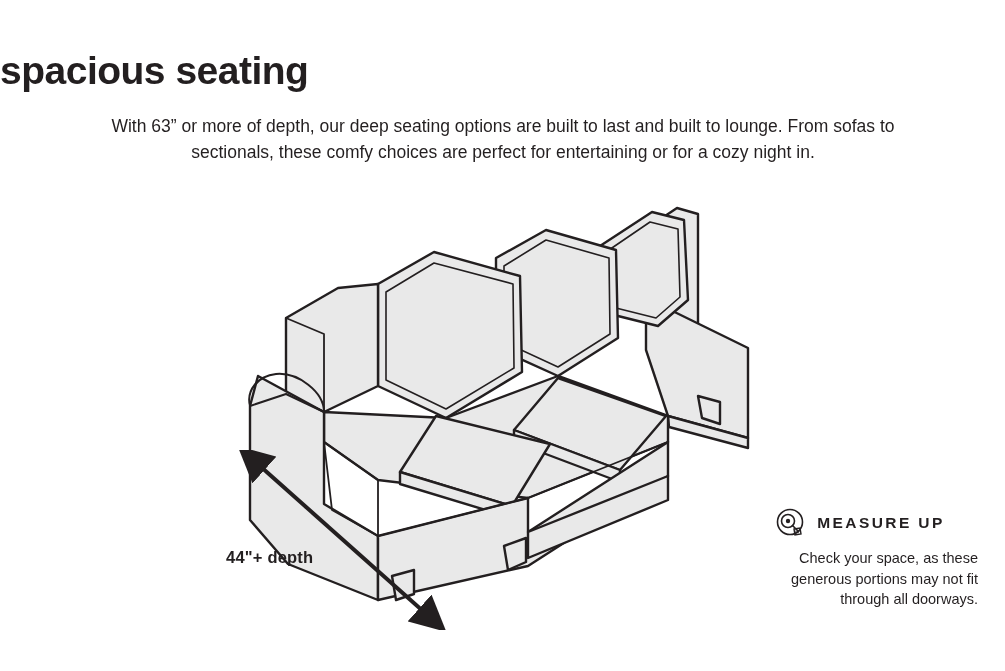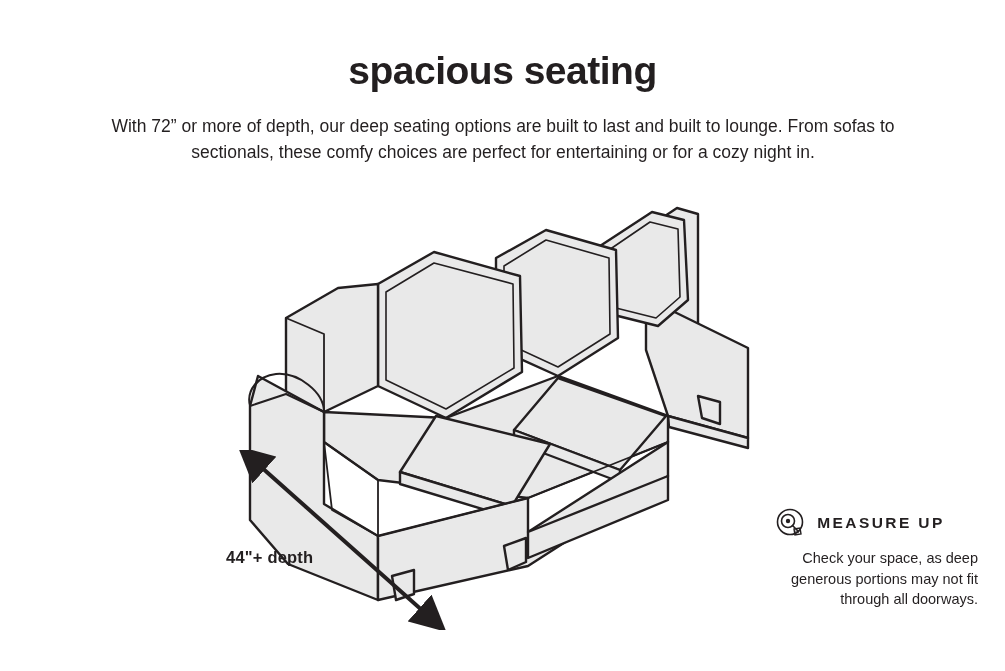--- a/index.html
+++ b/index.html
@@ -21,21 +21,20 @@
     height: 671px;
     background: #ffffff;
   }
 
   
   .headline {
     position: absolute;
     top: 50px;
     left: 0;
     width: 1005px;
-    text-align: center;
     font-size: 39px;
     font-weight: bold;
     letter-spacing: -0.5px;
     color: #231f20;
     line-height: 1.1;
   }
 
   .subcopy {
     position: absolute;
     top: 114px;
@@ -98,21 +97,21 @@
   }
   .tape-icon svg { display: block; }
 </style>
 </head>
 <body>
 
 <div class="page">
 
   <div class="headline">spacious seating</div>
 
-  <div class="subcopy">With 72” or more of depth, our deep seating options are built to last and built to lounge. From sofas to sectionals, these comfy choices are perfect for entertaining or for a cozy night in.</div>
+  <div class="subcopy">With 63” or more of depth, our deep seating options are built to last and built to lounge. From sofas to sectionals, these comfy choices are perfect for entertaining or for a cozy night in.</div>
 
   <div class="illustration">
     <svg width="560" height="440" viewBox="0 0 560 440" xmlns="http://www.w3.org/2000/svg">
       <g fill="#e9e9e9" stroke="#231f20" stroke-width="2.4" stroke-linejoin="round" stroke-linecap="round">
 
         <path d="M413,52 L449,28 L470,34 L470,150 L440,165 Z"></path>
 
         <path d="M418,118 L520,168 L520,258 L440,236 L418,170 Z"></path>
         <path d="M440,236 L520,258 L520,268 L441,247 Z"></path>
 
@@ -178,16 +177,16 @@
           <circle cx="15" cy="14" r="12.5" fill="none" stroke="#231f20" stroke-width="1.6"></circle>
           <circle cx="13" cy="13" r="6.5" fill="none" stroke="#231f20" stroke-width="1.6"></circle>
           <circle cx="13" cy="13" r="2.2" fill="#231f20"></circle>
           <path d="M17,17 L24,24" stroke="#231f20" stroke-width="1.6"></path>
           <path d="M19,21 L25,20 L26,26 L20,27 Z" fill="none" stroke="#231f20" stroke-width="1.4"></path>
           <path d="M21,22.5 L21,25.5 M23,22.2 L23,25.2" stroke="#231f20" stroke-width="1"></path>
         </svg>
       </span>
       <span class="measure-title">MEASURE UP</span>
     </div>
-    <div class="measure-body">Check your space, as deep generous portions may not fit through all doorways.</div>
+    <div class="measure-body">Check your space, as these generous portions may not fit through all doorways.</div>
   </div>
 
 </div>
 
 </body></html>

